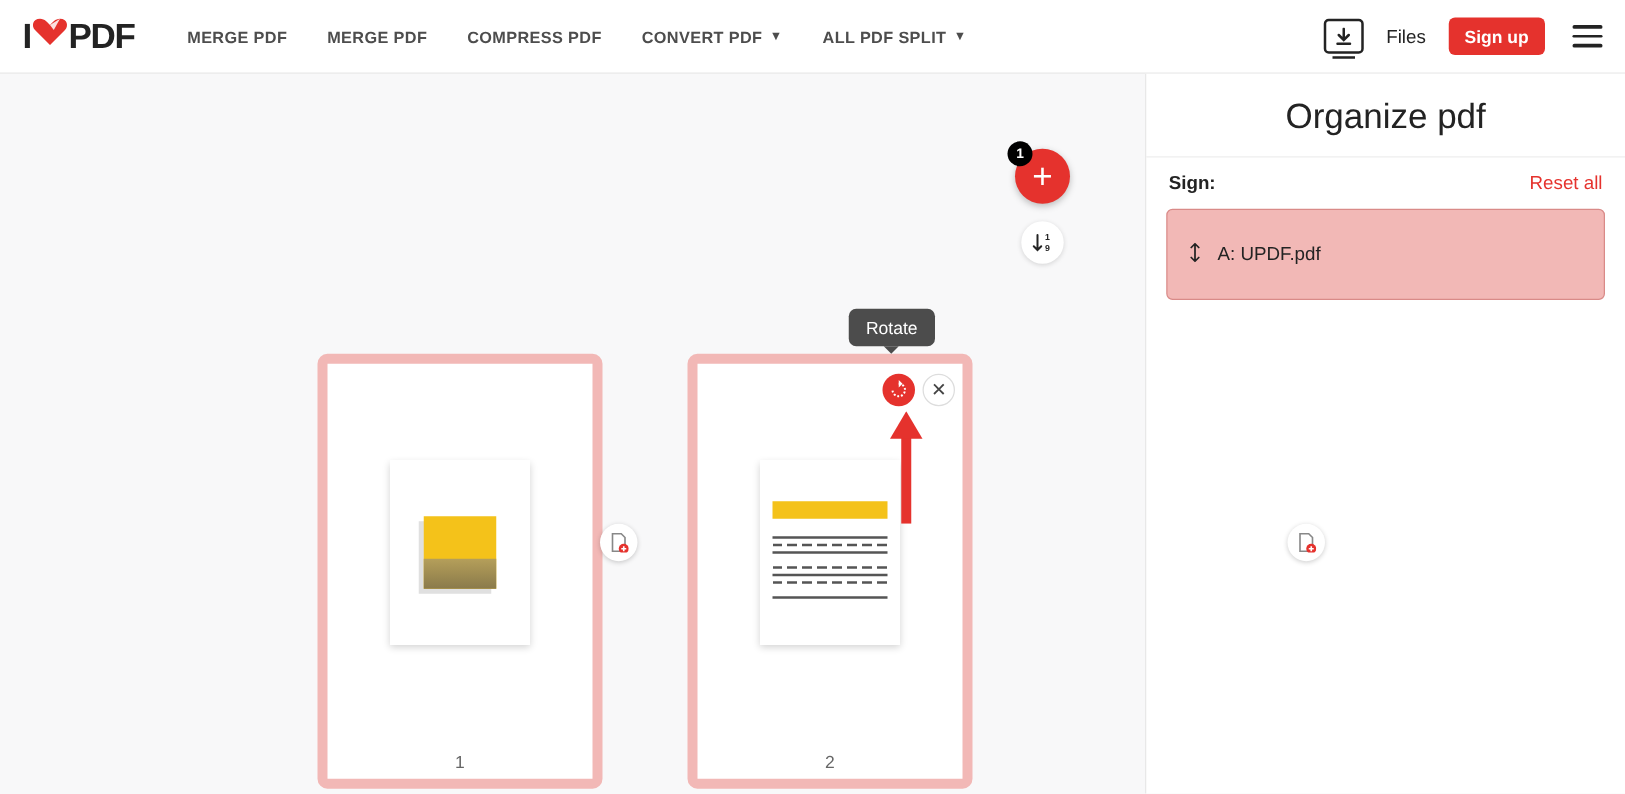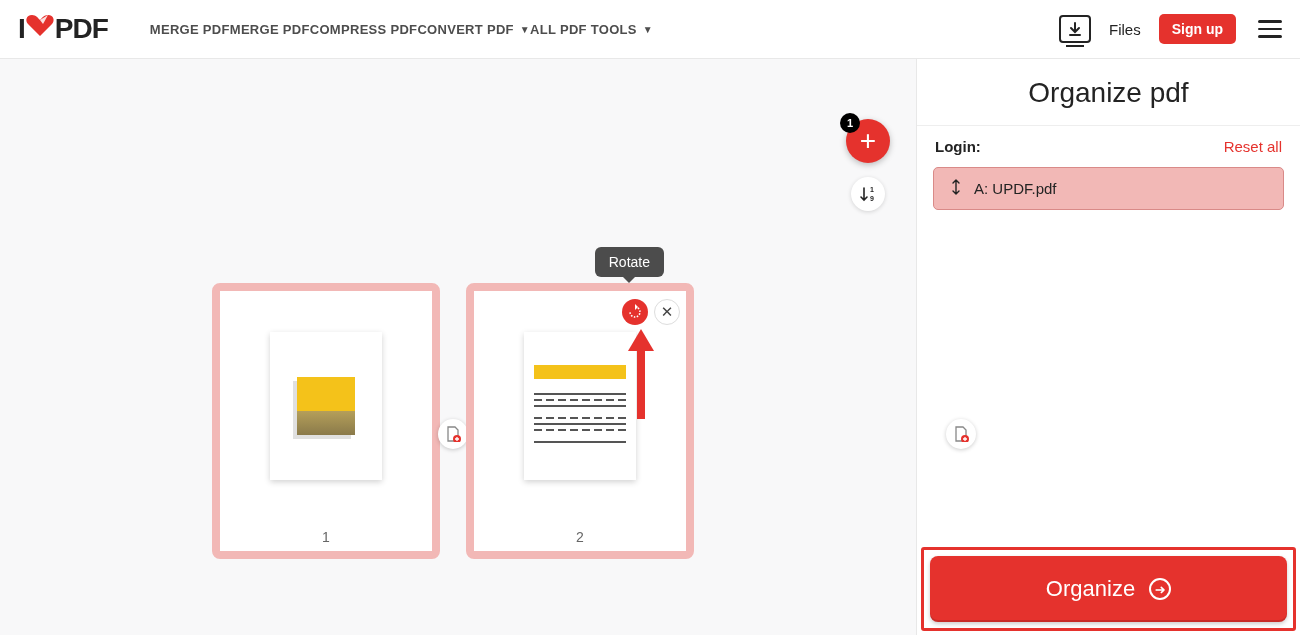--- a/index.html
+++ b/index.html
@@ -1,54 +1,54 @@
 <!DOCTYPE html>
 <html><head>
 <meta charset="utf-8">
 <style>
   * { box-sizing: border-box; margin: 0; padding: 0; }
   body { font-family: -apple-system, BlinkMacSystemFont, "Segoe UI", Arial, sans-serif; width:1300px; height:635px; overflow:hidden; background:#f8f8f9; }
   
   .header { height:59px; background:#fff; border-bottom:1px solid #e8e8e8; display:flex; align-items:center; padding:0 18px; }
   .logo { display:flex; align-items:center; font-weight:900; font-size:28px; letter-spacing:-1px; color:#232323; }
   .logo .heart { color:#e5322d; position:relative; }
-  .nav { display:flex; margin-left:42px; }
+  .nav { display:flex; gap:32px; margin-left:42px; }
   .nav-item { font-size:13px; font-weight:600; color:#4d4d4d; letter-spacing:0.3px; cursor:pointer; display:flex; align-items:center; gap:6px; }
   .caret { font-size:10px; color:#4d4d4d; }
   .header-right { margin-left:auto; display:flex; align-items:center; gap:18px; }
   .desktop-icon { width:32px; height:28px; border:2px solid #232323; border-radius:4px; position:relative; display:flex; align-items:center; justify-content:center; cursor:pointer; }
   .desktop-icon::after { content:""; position:absolute; bottom:-6px; width:18px; height:2px; background:#232323; }
   .login { font-size:15px; font-weight:500; color:#232323; cursor:pointer; }
   .signup { background:#e5322d; color:#fff; font-size:14px; font-weight:600; padding:7px 13px; border-radius:5px; cursor:pointer; }
   .hamburger { display:flex; flex-direction:column; gap:5px; cursor:pointer; margin-left:4px; }
   .hamburger span { width:24px; height:2.5px; background:#232323; border-radius:2px; }
 
   .main { display:flex; height:576px; }
   .canvas { flex:1; position:relative; }
-  .sidebar { width:384px; border-left:1px solid #e8e8e8; background:#fff; display:flex; flex-direction:column; }
+  .sidebar { width:384px; border-left:1px solid #e8e8e8; background:#fff; display:flex; flex-direction:column;margin-left:34px; }
 
   .sidebar-title { text-align:center; font-size:28px; font-weight:500; color:#232323; padding:18px 0 16px; border-bottom:1px solid #eee; }
   .files-row { display:flex; justify-content:space-between; align-items:center; padding:12px 18px 8px; }
   .files-label { font-size:15px; font-weight:600; color:#232323; }
   .reset { font-size:15px; color:#e5322d; cursor:pointer; }
-  .file-chip { margin:4px 16px; background:#f2b8b6; border:1px solid #d98a88; border-radius:5px; padding:11px 16px; display:flex; align-items:center; gap:12px; }
+  .file-chip { margin:4px 16px; background:#f2b8b6; border:1px solid #d98a88; border-radius:5px; padding:26px 16px; display:flex; align-items:center; gap:12px; }
   .sort-icon { font-size:14px; color:#232323; }
   .file-name { font-size:15px; color:#232323; }
   .sidebar-spacer { flex:1; }
   .org-wrap { border:3px solid #e5322d; margin:4px; padding:6px; border-radius:3px; }
   .org-btn { width:100%; background:#e5322d; color:#fff; font-size:22px; font-weight:500; border:none; border-radius:8px; padding:20px 0; cursor:pointer; display:flex; justify-content:center; align-items:center; gap:14px; box-shadow:inset 0 -2px 0 rgba(0,0,0,.12), 0 2px 4px rgba(0,0,0,.2); }
   .org-arrow { width:22px; height:22px; border:2px solid #fff; border-radius:50%; display:inline-flex; align-items:center; justify-content:center; font-size:13px; }
 
   .float-buttons { position:absolute; right:26px; top:60px; display:flex; flex-direction:column; gap:14px; align-items:center; }
   .add-btn { width:44px; height:44px; background:#e5322d; border-radius:50%; display:flex; align-items:center; justify-content:center; color:#fff; font-size:28px; font-weight:300; cursor:pointer; position:relative; box-shadow:0 2px 6px rgba(0,0,0,.25); }
   .add-badge { position:absolute; top:-6px; left:-6px; width:20px; height:20px; background:#000; color:#fff; border-radius:50%; font-size:11px; font-weight:700; display:flex; align-items:center; justify-content:center; }
   .sort-btn { width:34px; height:34px; background:#fff; border-radius:50%; display:flex; align-items:center; justify-content:center; box-shadow:0 1px 4px rgba(0,0,0,.15); cursor:pointer; }
 
   .pages { position:absolute; left:212px; top:224px; display:flex; gap:26px; }
-  .page-card { width:228px; height:276px; background:#fff; border:8px solid #f2b8b6; border-radius:8px; cursor:move; position:relative; display:flex; flex-direction:column; align-items:center; }
+  .page-card { width:228px; height:348px; background:#fff; border:8px solid #f2b8b6; border-radius:8px; cursor:move; position:relative; display:flex; flex-direction:column; align-items:center;margin-left:42px; }
   .page-thumb-wrap { flex:1; display:flex; align-items:center; justify-content:center; width:100%; }
   .page-thumb { width:112px; height:148px; background:#fff; box-shadow:0 2px 6px rgba(0,0,0,.18); display:flex; align-items:center; justify-content:center; }
   .page-thumb.doc { align-items:flex-start; padding:10px; flex-direction:column; }
   .thumb-img { width:58px; height:58px; background:#f4c21a; position:relative; box-shadow:-4px 4px 0 #e0e0e0; }
   .thumb-img::after { content:""; position:absolute; bottom:0; left:0; right:0; height:24px; background:linear-gradient(0deg,#8a7a4a,#b59f5a); }
   .doc-bar { width:100%; height:14px; background:#f4c21a; margin-bottom:6px; }
   .doc-line { width:100%; height:2px; background:#555; margin-bottom:4px; }
   .doc-line.dash { background:repeating-linear-gradient(90deg,#555 0 8px, transparent 8px 12px); }
   .page-num { padding:8px 0 6px; font-size:14px; color:#666; }
 
@@ -87,21 +87,21 @@
         <span>MERGE PDF</span>
       </div>
     <div class="nav-item">
         <span>COMPRESS PDF</span>
       </div>
     <div class="nav-item">
         <span>CONVERT PDF</span>
         <span class="caret">▼</span>
       </div>
     <div class="nav-item">
-        <span>ALL PDF TOOLS</span>
+        <span>ALL PDF SPLIT</span>
         <span class="caret">▼</span>
       </div>
   </div>
   <div class="header-right">
     <div class="desktop-icon">
       <svg width="14" height="14" viewBox="0 0 14 14">
           <path d="M7 1 v8 M3 6 l4 4 l4 -4 M2 13 h10" stroke="#232323" stroke-width="2" fill="none" stroke-linecap="round"></path>
         </svg>
     </div>
     <div class="login">Files</div>
@@ -185,32 +185,26 @@
               <path d="M12 11 v4 M10 13 h4" stroke="#fff" stroke-width="1.3"></path>
             </svg>
         </div>
       </div>
     </div>
   </div>
 
   <div class="sidebar">
     <div class="sidebar-title">Organize pdf</div>
     <div class="files-row">
-      <div class="files-label">Login:</div>
+      <div class="files-label">Sign:</div>
       <div class="reset">Reset all</div>
     </div>
     <div class="file-chip">
       <span class="sort-icon">
         <svg width="12" height="16" viewBox="0 0 12 16">
             <path d="M6 1 l3 3 M6 1 l-3 3 M6 15 l3 -3 M6 15 l-3 -3 M6 2 v12" stroke="#232323" stroke-width="1.4" fill="none" stroke-linecap="round"></path>
           </svg>
       </span>
       <span class="file-name">A: UPDF.pdf</span>
     </div>
     <div class="sidebar-spacer"></div>
-    <div class="org-wrap">
-      <button class="org-btn">
-        <span>Organize</span>
-        <span class="org-arrow">➜</span>
-      </button>
-    </div>
   </div>
 </div>
 
 </body></html>

